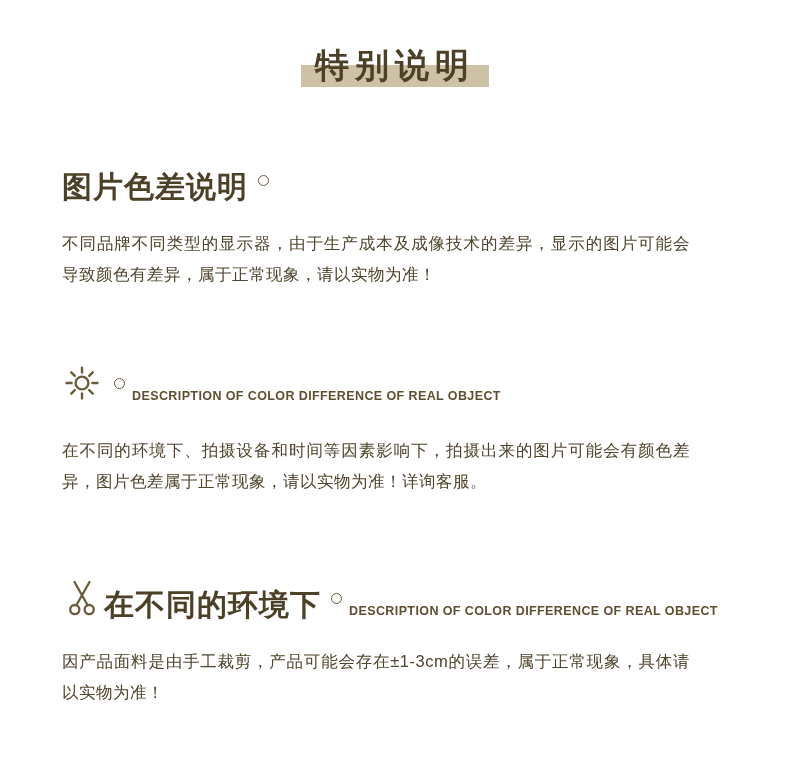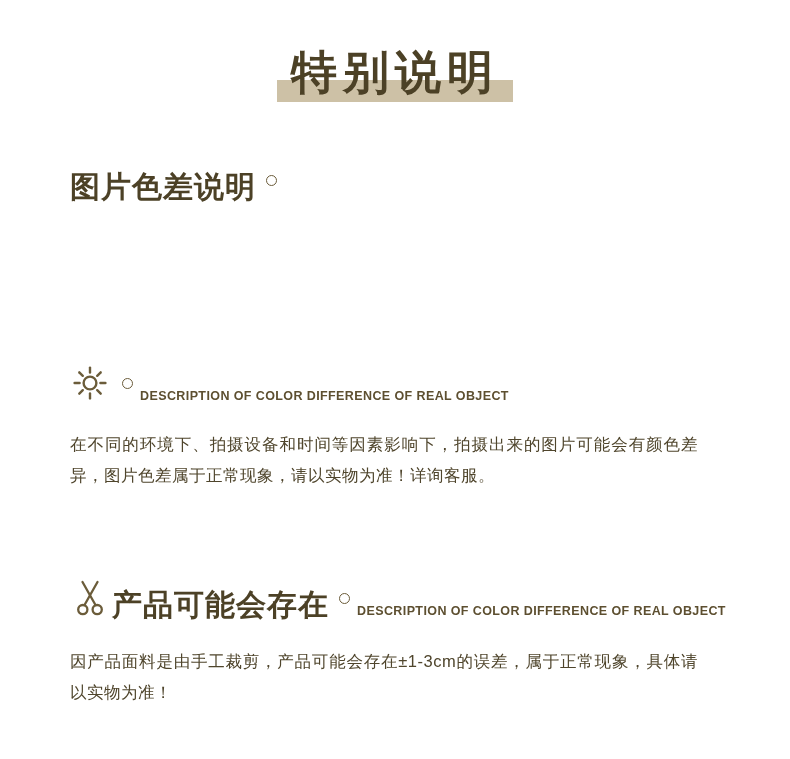--- a/index.html
+++ b/index.html
@@ -39,33 +39,32 @@
     bottom: 0px;
     height: 22px;
     background: #cdc1a6;
     z-index: 0;
   }
   .title-text {
     position: relative;
     z-index: 1;
     font-family: "DejaVu Serif", "Liberation Serif", serif;
     font-weight: bold;
-    font-size: 46px;
+    font-size: 34px;
     letter-spacing: 6px;
     color: #4c4126;
     line-height: 1.25;
     padding: 0 8px;
   }
 
   
   .section {
     position: absolute;
     left: 0;
     width: 752px;
-    padding-left: 8px;
   }
   .sec1 { top: 172px; }
   .sec2 { top: 363px; }
   .sec3 { top: 578px; }
 
   .head-row {
     display: flex;
     align-items: flex-end;
     padding-left: 62px;
   }
@@ -109,40 +108,41 @@
   .body-text {
     margin-top: 26px;
     padding: 0 62px 0 62px;
     font-family: "Liberation Sans", sans-serif;
     font-size: 16.5px;
     line-height: 1.85;
     color: #4f452c;
     letter-spacing: 0.5px;
     text-align: justify;
   }
-  .sec2 .body-text { margin-top: 24px; }
+  .sec2 .body-text { margin-top: 30px; }
   .sec3 .body-text { }
 </style>
 </head>
 <body>
 
 <div class="page">
 
   <div class="title-wrap">
     <div class="title-inner">
       <div class="title-bar"></div>
       <div class="title-text">特别说明</div>
     </div>
   </div>
 
   <div class="section sec1">
     <div class="head-row">
       <div class="head-cn">图片色差说明</div>
       <div class="head-dot"></div>
     </div>
+    <div class="body-text">不同品牌不同类型的显示器，由于生产成本及成像技术的差异，显示的图片可能会导致颜色有差异，属于正常现象，请以实物为准！</div>
   </div>
 
   <div class="section sec2">
     <div class="head-row">
       <div class="head-icon">
         <svg width="36" height="36" viewBox="0 0 36 36" aria-hidden="true">
           <circle cx="18" cy="18" r="6.4" fill="none" stroke="#6b5c3a" stroke-width="2.4"></circle>
           <g stroke="#6b5c3a" stroke-width="2.4" stroke-linecap="round">
             <line x1="18" y1="2.6" x2="18" y2="7.6"></line>
             <line x1="18" y1="28.4" x2="18" y2="33.4"></line>
@@ -166,20 +166,20 @@
       <div class="head-icon">
         <svg width="36" height="38" viewBox="0 0 36 38" aria-hidden="true">
           <g fill="none" stroke="#6b5c3a" stroke-width="2.3" stroke-linecap="round">
             <line x1="10.5" y1="3" x2="23.5" y2="26"></line>
             <line x1="25.5" y1="3" x2="12.5" y2="26"></line>
             <circle cx="10.8" cy="30.6" r="4.6"></circle>
             <circle cx="25.2" cy="30.6" r="4.6"></circle>
           </g>
         </svg>
       </div>
-      <div class="head-cn">产品可能会存在</div>
+      <div class="head-cn">在不同的环境下</div>
       <div class="head-dot"></div>
       <div class="head-en">DESCRIPTION OF COLOR DIFFERENCE OF REAL OBJECT</div>
     </div>
     <div class="body-text">因产品面料是由手工裁剪，产品可能会存在±1-3cm的误差，属于正常现象，具体请以实物为准！</div>
   </div>
 
 </div>
 
 </body></html>

